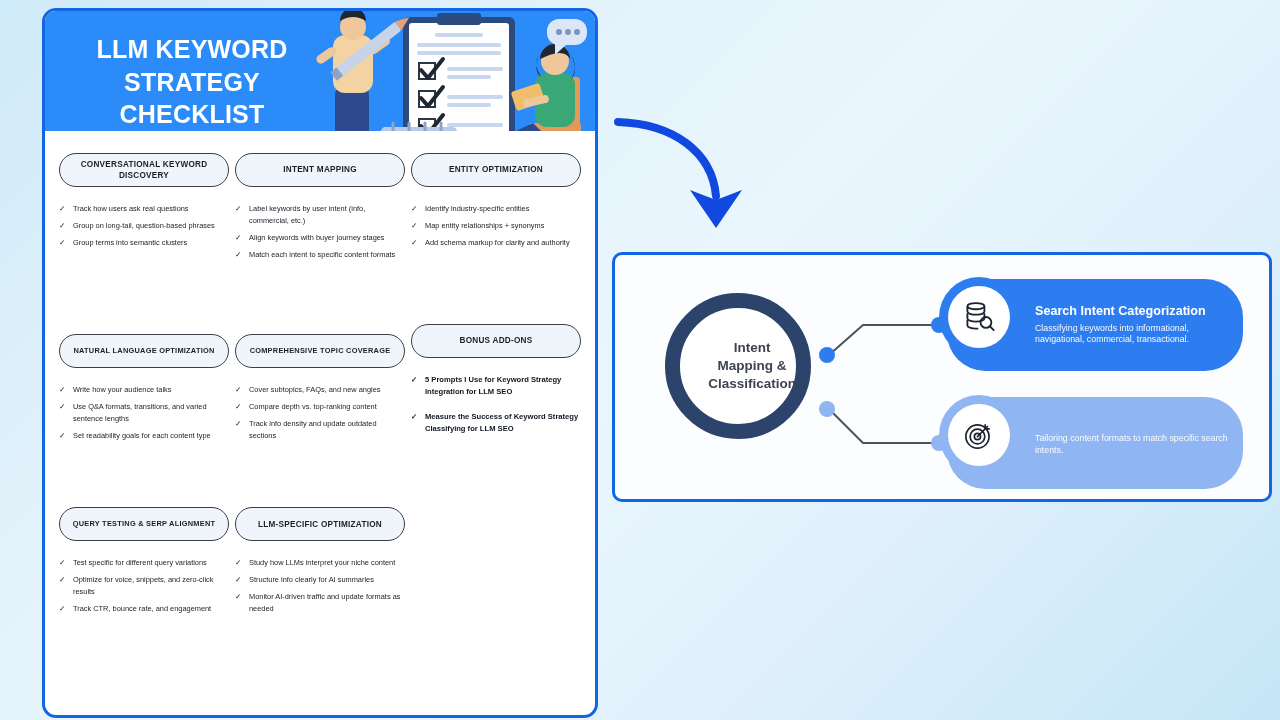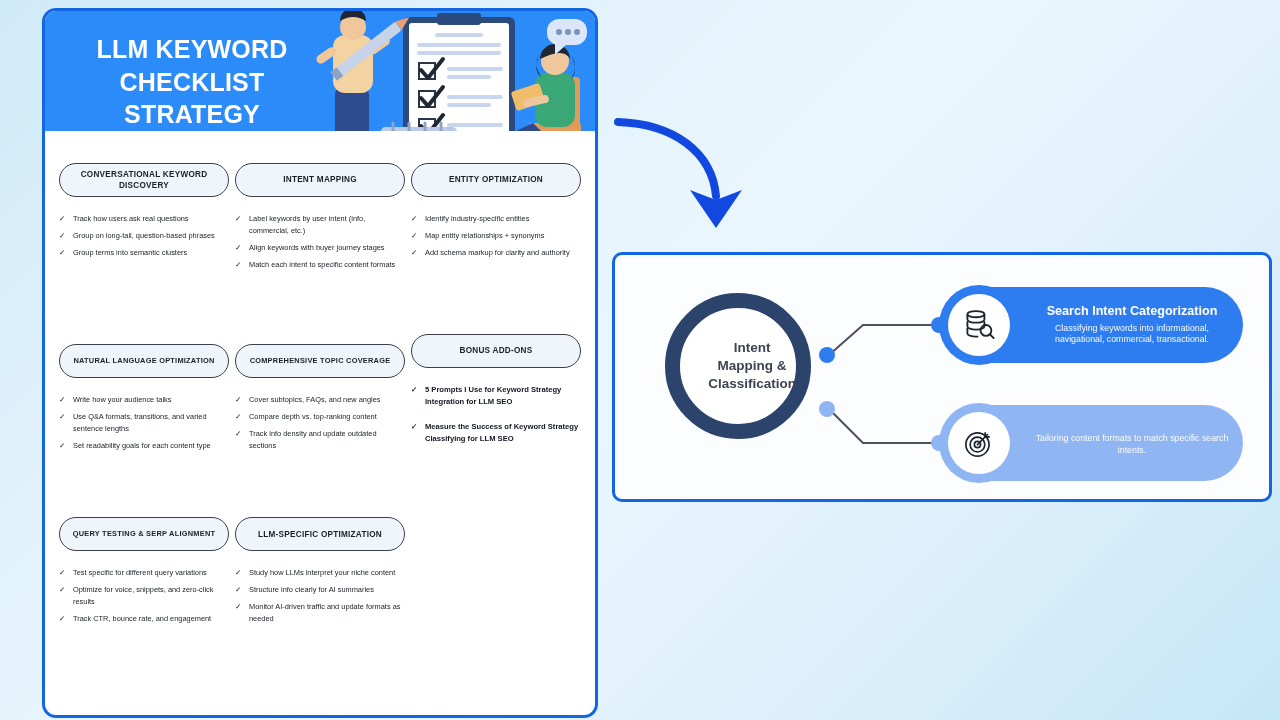--- a/index.html
+++ b/index.html
@@ -34,21 +34,21 @@
     color: #ffffff;
     font-size: 25px;
     font-weight: bold;
     line-height: 1.30;
     letter-spacing: .2px;
   }
   #ig-illustration { position: absolute; right: 0; top: 0; width: 298px; height: 172px; }
 
   #ig-body { padding: 14px 14px 0 14px; }
   .ig-row { display: flex; gap: 6px; }
-  .ig-row.r1 { margin-top: 18px; }
+  .ig-row.r1 { margin-top: 8px; }
   .ig-row.r2 { margin-top: 58px; align-items: flex-end; }
   .ig-row.r3 { margin-top: 60px; }
   .ig-col { width: 172px; }
   .ig-col.empty { visibility: hidden; }
 
   .pill {
     border: 1.3px solid #3a3f4a;
     border-radius: 22px;
     background: #eff5fb;
     min-height: 34px;
@@ -102,26 +102,25 @@
     font-size: 13.5px;
     font-weight: bold;
     color: #3d4350;
     line-height: 1.32;
   }
   #connectors { position: absolute; left: 0; top: 0; width: 660px; height: 250px; }
 
   .branch { position: absolute; height: 76px; display: flex; align-items: center; }
   .branch .bubble {
     position: relative;
-    height: 76px;
+    height: 92px;
     border-radius: 38px;
     display: flex; align-items: center;
     padding-left: 88px; padding-right: 14px;
     color: #ffffff;
-    text-align: center;
   }
   .branch .icon-ring {
     position: absolute; left: -8px; top: -2px;
     width: 80px; height: 80px;
     border-radius: 50%;
     display: flex; align-items: center; justify-content: center;
   }
   .branch .icon-disc {
     width: 62px; height: 62px; border-radius: 50%;
     background: #ffffff;
@@ -139,22 +138,22 @@
   #branch2 .icon-ring { background: #8fb5f2; }
 </style>
 </head>
 <body>
 
 <div id="infographic">
 
   <div id="ig-header">
     <div id="ig-title">
       <div>LLM KEYWORD</div>
+      <div>STRATEGY</div>
       <div>CHECKLIST</div>
-      <div>STRATEGY</div>
     </div>
 
     <svg id="ig-illustration" viewBox="0 0 298 172">
 
       <rect x="106" y="6" width="112" height="148" rx="6" fill="#2b4a7d"></rect>
       <rect x="112" y="12" width="100" height="136" rx="3" fill="#ffffff"></rect>
       <rect x="140" y="2" width="44" height="12" rx="3" fill="#2b4a7d"></rect>
       <rect x="138" y="22" width="48" height="4" rx="2" fill="#c8d6ef"></rect>
       <rect x="120" y="32" width="84" height="4" rx="2" fill="#c8d6ef"></rect>
       <rect x="120" y="40" width="84" height="4" rx="2" fill="#c8d6ef"></rect>

